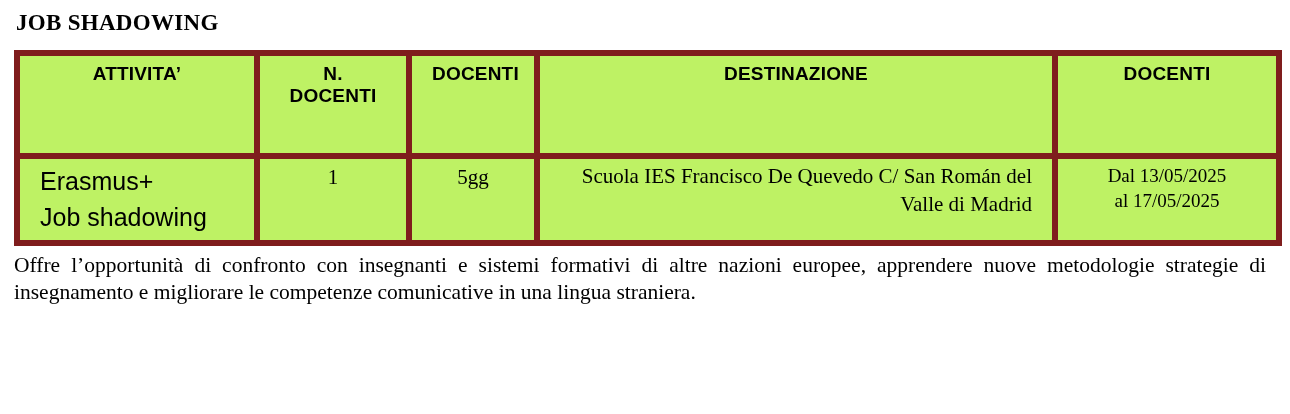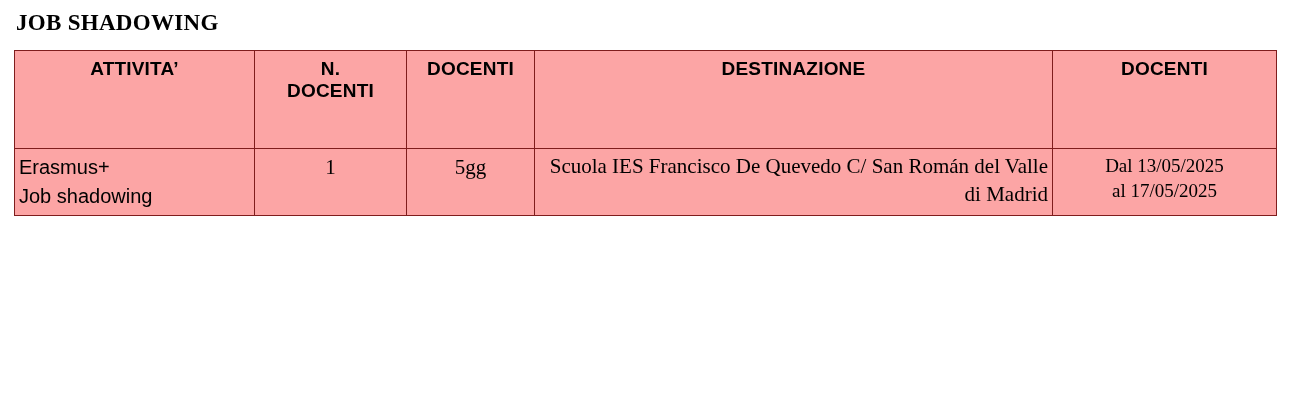--- a/index.html
+++ b/index.html
@@ -29,44 +29,44 @@
     margin: 4px 0 14px 2px;
   }
   table.shadow-table {
     border-collapse: collapse;
     width: 1262px;
     table-layout: fixed;
     background: #ccffff;
   }
   table.shadow-table th,
   table.shadow-table td {
-    border: 1px solid #7f1d1d;
+    border: 6px solid #7f1d1d;
     vertical-align: top;
-    padding: 4px 4px;
-    background: #fca5a5;
+    padding: 4px 20px;
+    background: #bef264;
   }
   table.shadow-table thead th {
     font-family: "Liberation Sans", sans-serif;
     font-weight: bold;
     font-size: 19px;
     text-align: center;
     height: 86px;
     vertical-align: top;
     padding-top: 7px;
     letter-spacing: 0.2px;
   }
   col.c-attivita { width: 240px; }
   col.c-docenti  { width: 152px; }
   col.c-durata   { width: 128px; }
   col.c-dest     { width: 518px; }
   col.c-periodo  { width: 224px; }
 
   td.attivita {
     font-family: "Liberation Sans", sans-serif;
-    font-size: 20px;
+    font-size: 25px;
     line-height: 1.45;
     text-align: left;
     padding-left: 12px;
   }
   td.docenti,
   td.durata {
     font-family: "Liberation Serif", serif;
     font-size: 21px;
     line-height: 1.35;
   }
@@ -144,15 +144,16 @@
         <td class="dest">Scuola IES Francisco De Quevedo C/ San Román del Valle di Madrid</td>
         <td class="periodo">
           <div>Dal 13/05/2025</div>
           <div>al 17/05/2025</div>
         </td>
       </tr>
     </tbody>
   </table>
 
   <div class="body-text">
+    <p>Offre l’opportunità di confronto con insegnanti e sistemi formativi di altre nazioni europee, apprendere nuove metodologie strategie di insegnamento e migliorare le competenze comunicative in una lingua straniera.</p>
   </div>
 
 </div>
 
 </body></html>

